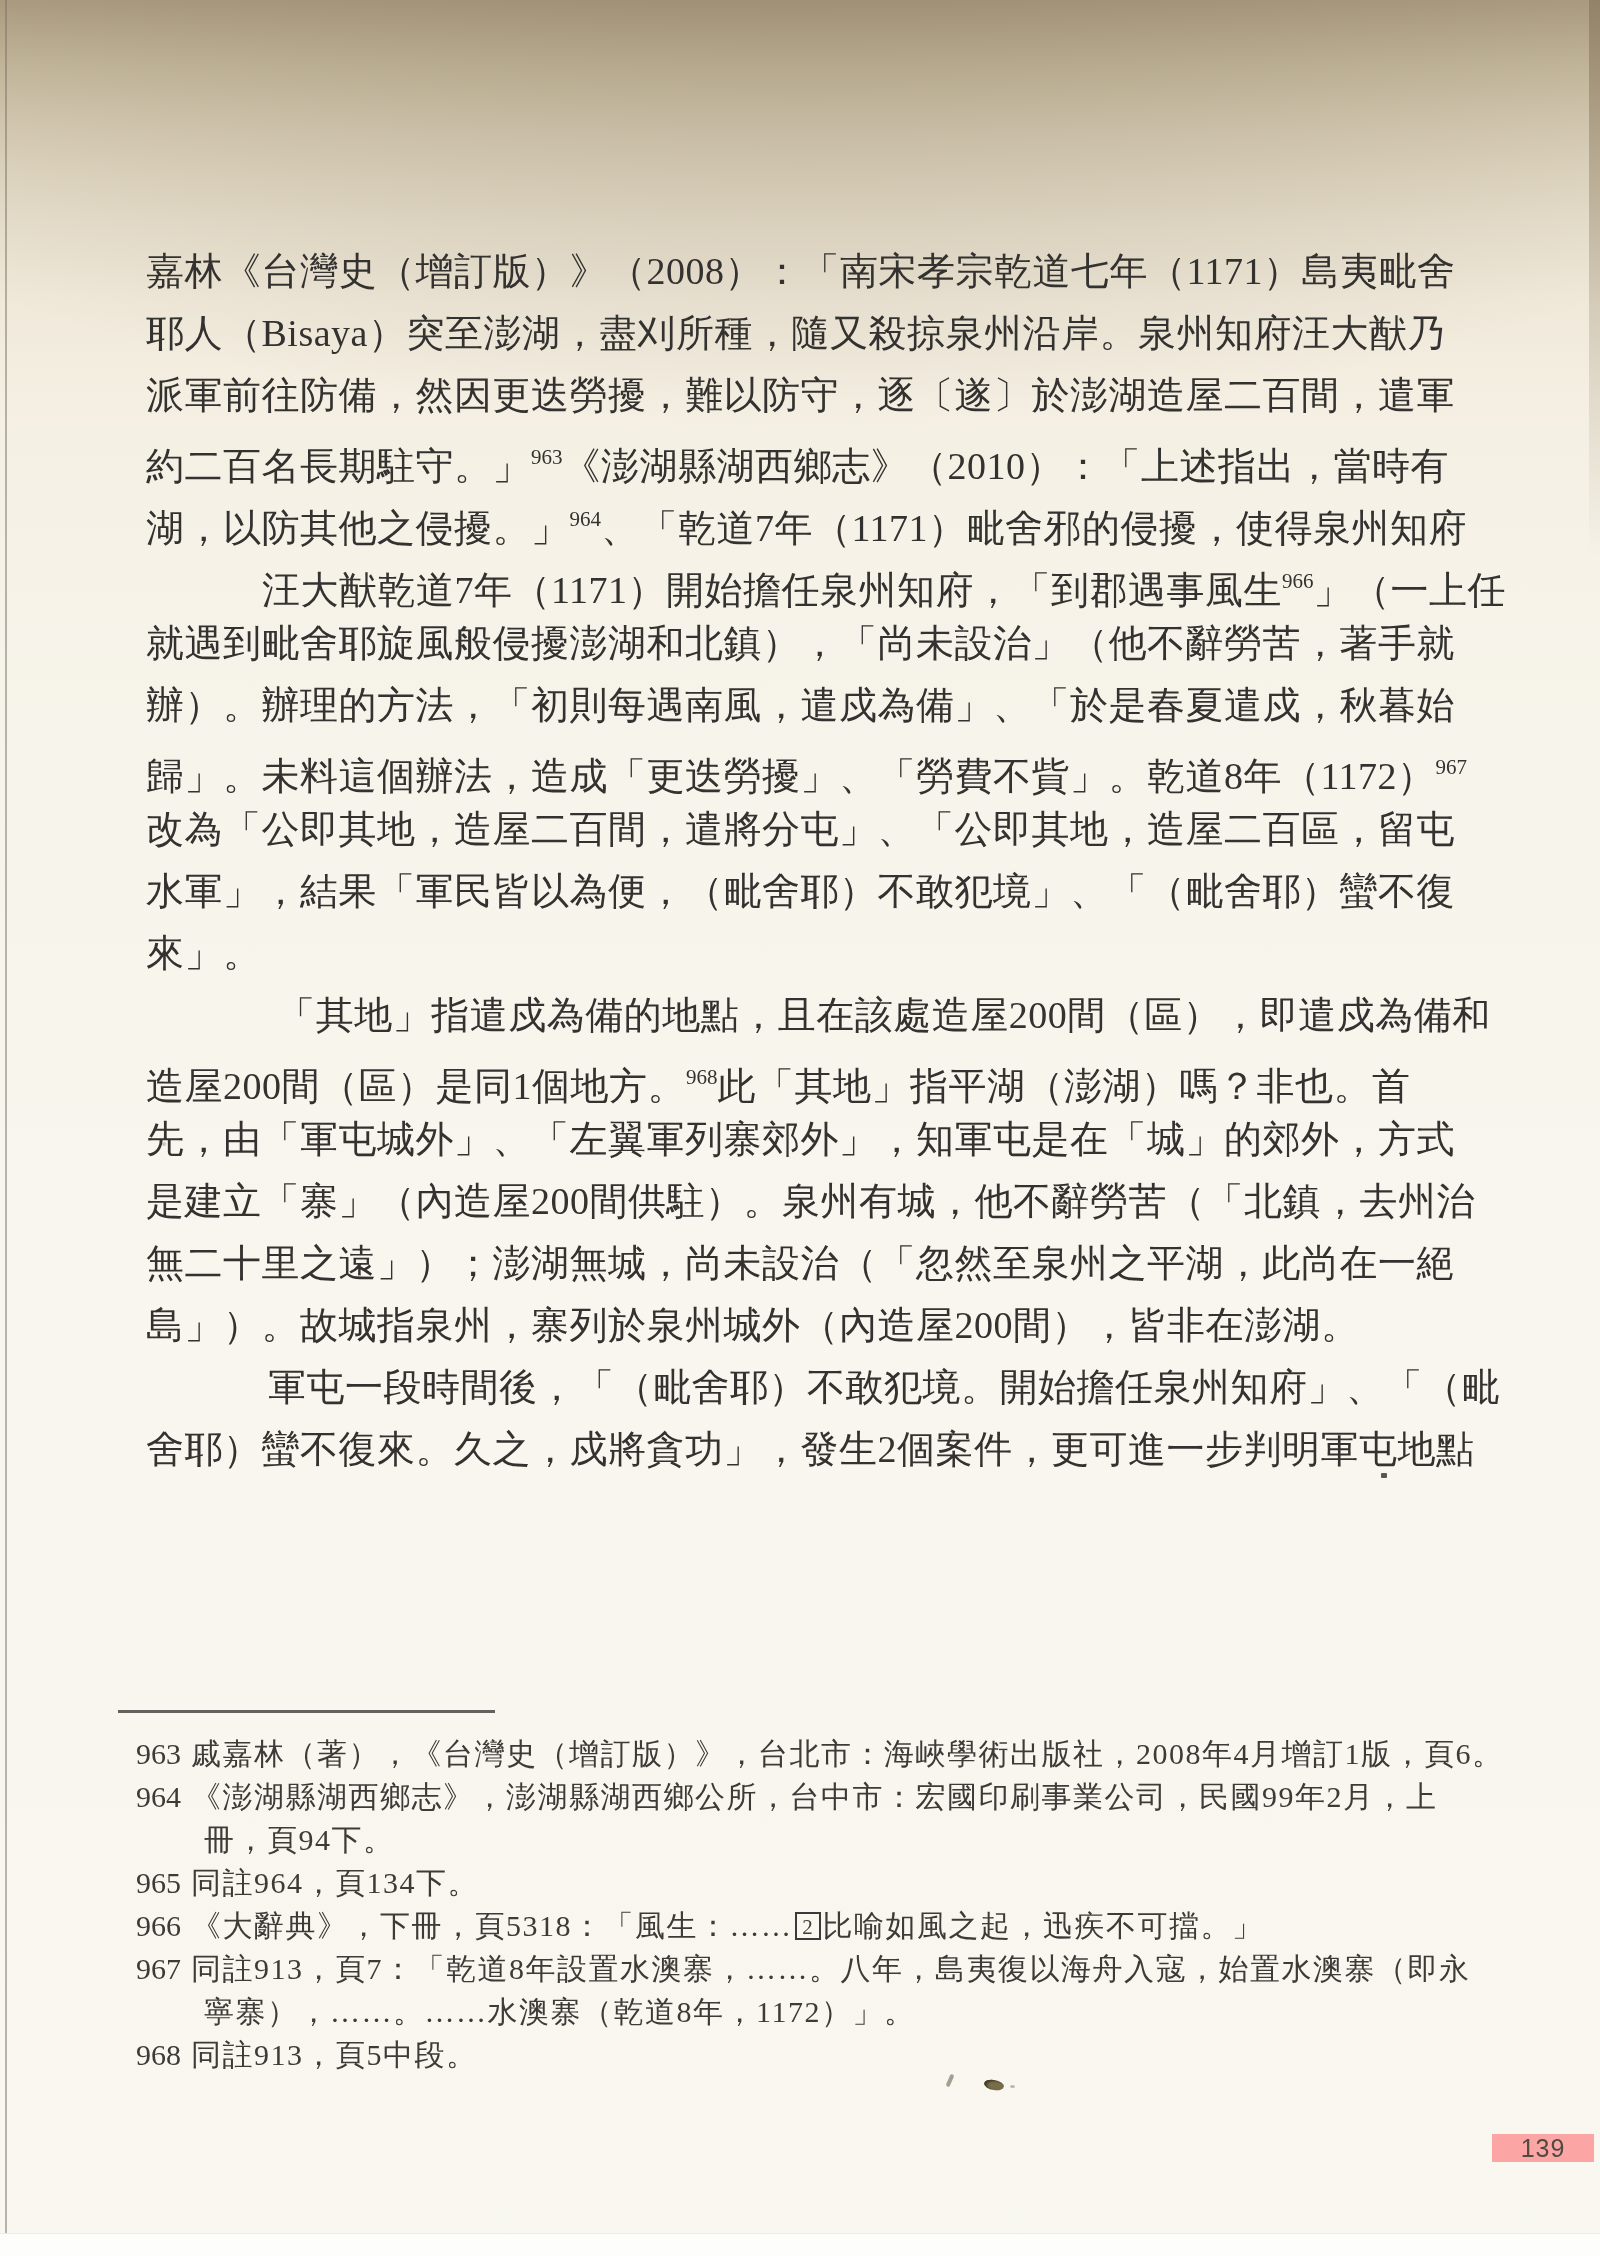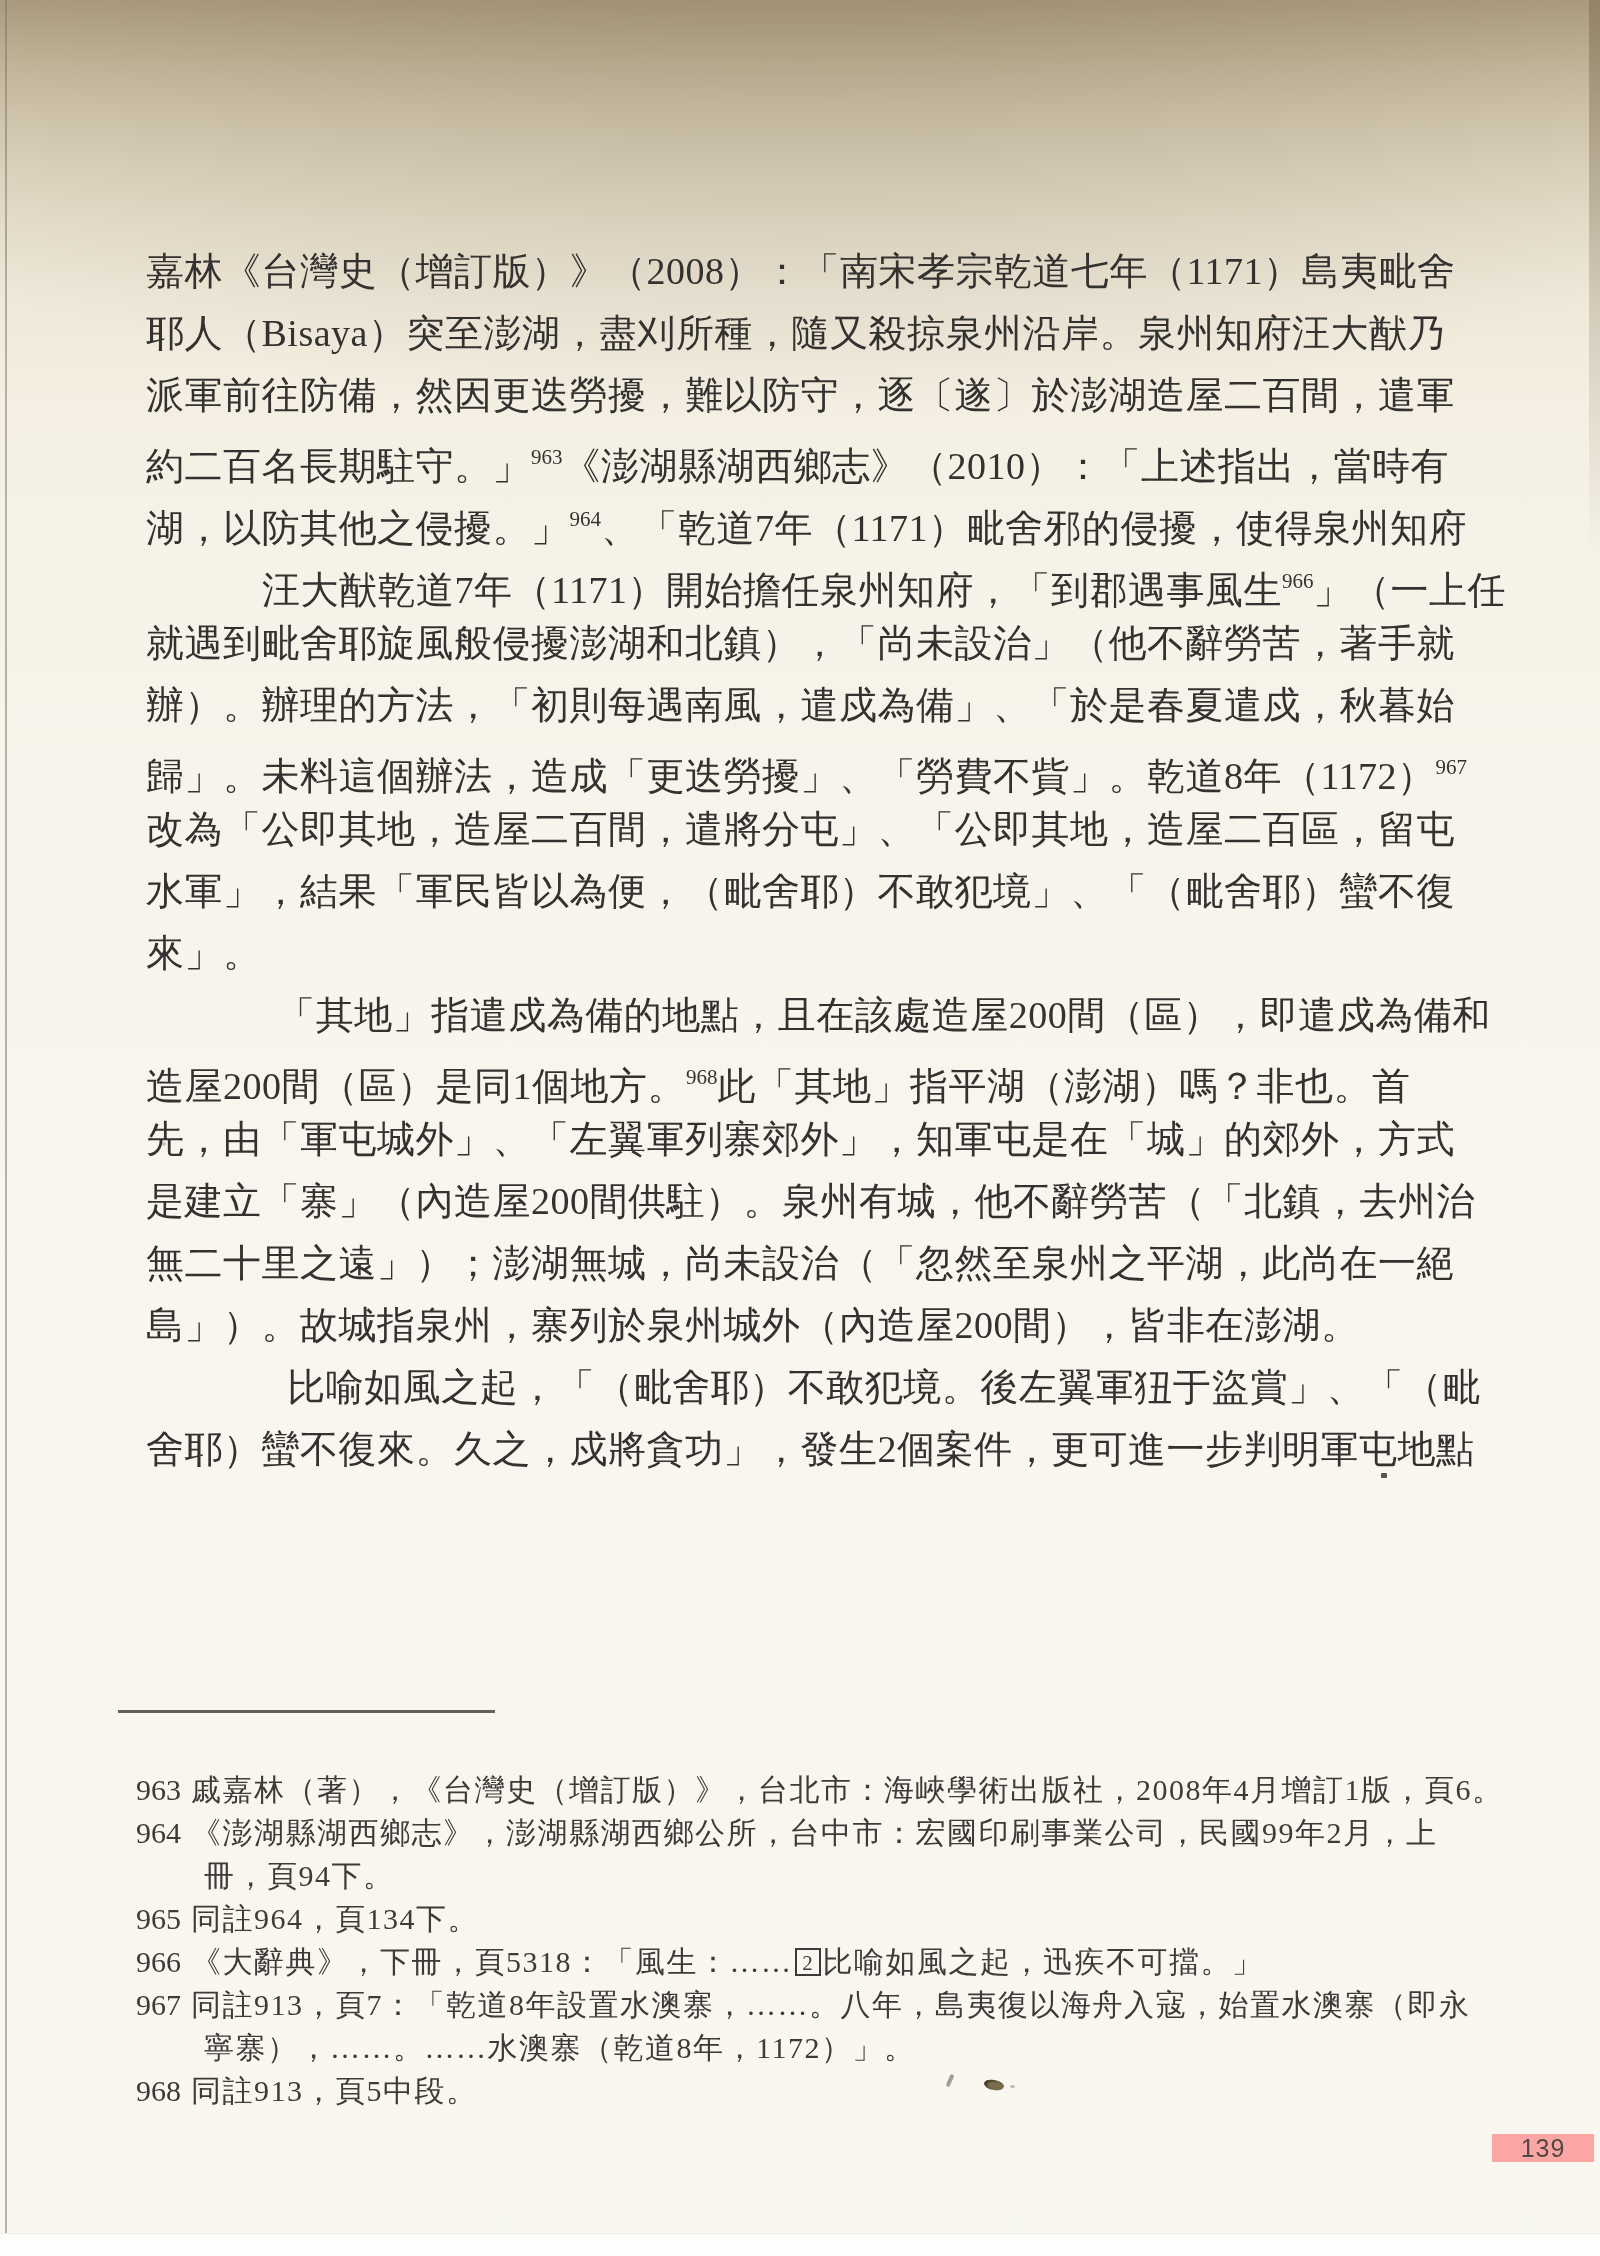--- a/index.html
+++ b/index.html
@@ -38,21 +38,21 @@
   }
   .body-line{height:62px;line-height:62px;white-space:nowrap;}
   .body-line.indent{padding-left:76px;text-align:center;}
   .body-line .sup{font-size:21px;vertical-align:15px;letter-spacing:0;}
   .u{text-decoration-thickness:2px;text-underline-offset:7px;}
 
   
   .footnote-separator{position:absolute;left:118px;top:1710px;width:377px;height:3px;background:#474747;opacity:.85;}
   .footnotes{
     position:absolute;left:136px;top:1732px;width:1400px;
-    font-size:30px;color:#3d3b38;letter-spacing:1.5px;margin-top:36px;
+    font-size:30px;color:#3d3b38;letter-spacing:1.5px;
   }
   .footnote-line{height:43px;line-height:43px;white-space:nowrap;}
   .footnote-line.cont{padding-left:68px;}
   .footnote-line .num{margin-right:10px;letter-spacing:0;}
   .footnote-line .box{
     display:inline-block;width:26px;height:28px;line-height:26px;box-sizing:border-box;
     border:2px solid #3a3a3a;text-align:center;font-size:21px;letter-spacing:0;
     vertical-align:2px;margin:0 2px;
   }
 
@@ -83,21 +83,21 @@
     <div class="body-line"><span>歸」。未料這個辦法，造成「更迭勞擾」、「勞費不貲」。乾道8年（1172）</span><span class="sup">967</span></div>
     <div class="body-line"><span>改為「公即</span><span class="u">其地</span><span>，造屋二百間，遣將分屯」、「公即</span><span class="u">其地</span><span>，造屋二百區，留屯</span></div>
     <div class="body-line"><span>水軍」，結果「軍民皆以為便，（毗舍耶）不敢犯境」、「（毗舍耶）蠻不復</span></div>
     <div class="body-line"><span>來」。</span></div>
     <div class="body-line indent"><span>「其地」指遣戍為備的地點，且在該處造屋200間（區），即遣戍為備和</span></div>
     <div class="body-line"><span>造屋200間（區）是同1個地方。</span><span class="sup">968</span><span>此「其地」指平湖（澎湖）嗎？非也。首</span></div>
     <div class="body-line"><span>先，由「軍屯城外」、「左翼軍列寨郊外」，知軍屯是在「城」的郊外，方式</span></div>
     <div class="body-line"><span>是建立「寨」（內造屋200間供駐）。泉州有城，他不辭勞苦（「北鎮，去州治</span></div>
     <div class="body-line"><span>無二十里之遠」）；澎湖無城，尚未設治（「忽然至泉州之平湖，此尚在一絕</span></div>
     <div class="body-line"><span>島」）。故城指泉州，寨列於泉州城外（內造屋200間），皆非在澎湖。</span></div>
-    <div class="body-line indent"><span>比喻如風之起，「（毗舍耶）不敢犯境。後左翼軍狃于盜賞」、「（毗</span></div>
+    <div class="body-line indent"><span>軍屯一段時間後，「（毗舍耶）不敢犯境。開始擔任泉州知府」、「（毗</span></div>
     <div class="body-line"><span>舍耶）蠻不復來。久之，戍將貪功」，發生2個案件，更可進一步判明軍屯地點</span></div>
   </main>
 
 <div class="footnote-separator"></div>
 <section class="footnotes" id="footnotes">
     <div class="footnote-line"><span class="num">963</span><span>戚嘉林（著），《台灣史（增訂版）》，台北市：海峽學術出版社，2008年4月增訂1版，頁6。</span></div>
     <div class="footnote-line"><span class="num">964</span><span>《澎湖縣湖西鄉志》，澎湖縣湖西鄉公所，台中市：宏國印刷事業公司，民國99年2月，上</span></div>
     <div class="footnote-line cont"><span>冊，頁94下。</span></div>
     <div class="footnote-line"><span class="num">965</span><span>同註964，頁134下。</span></div>
     <div class="footnote-line"><span class="num">966</span><span>《大辭典》，下冊，頁5318：「</span><span class="u">風生</span><span>：……</span><span class="box">2</span><span>比喻如風之起，迅疾不可擋。」</span></div>

